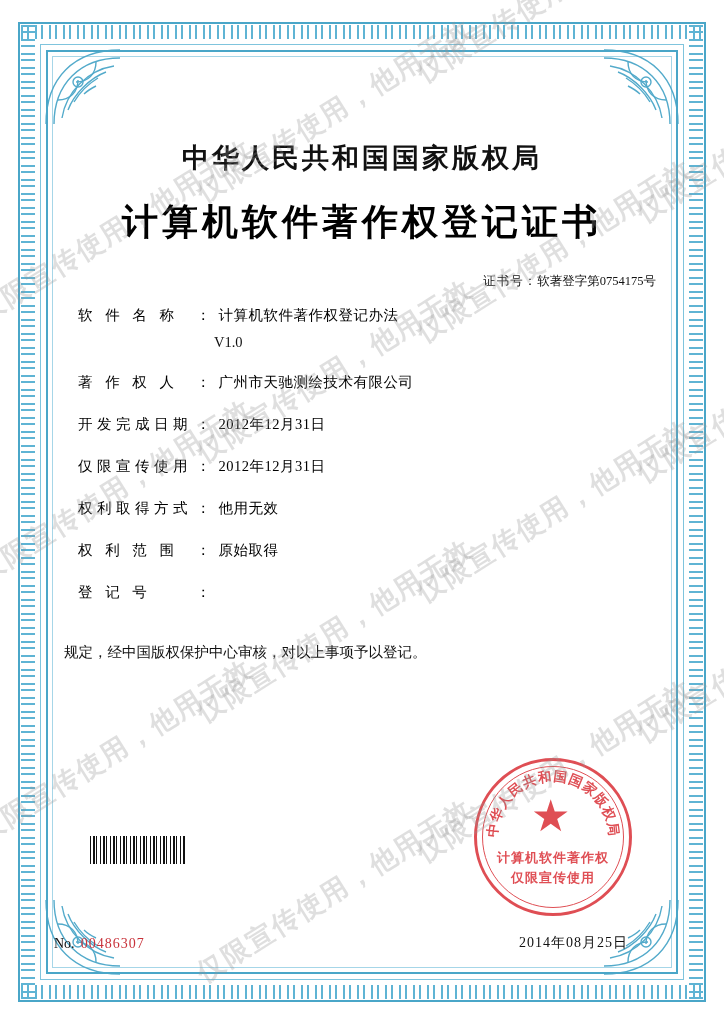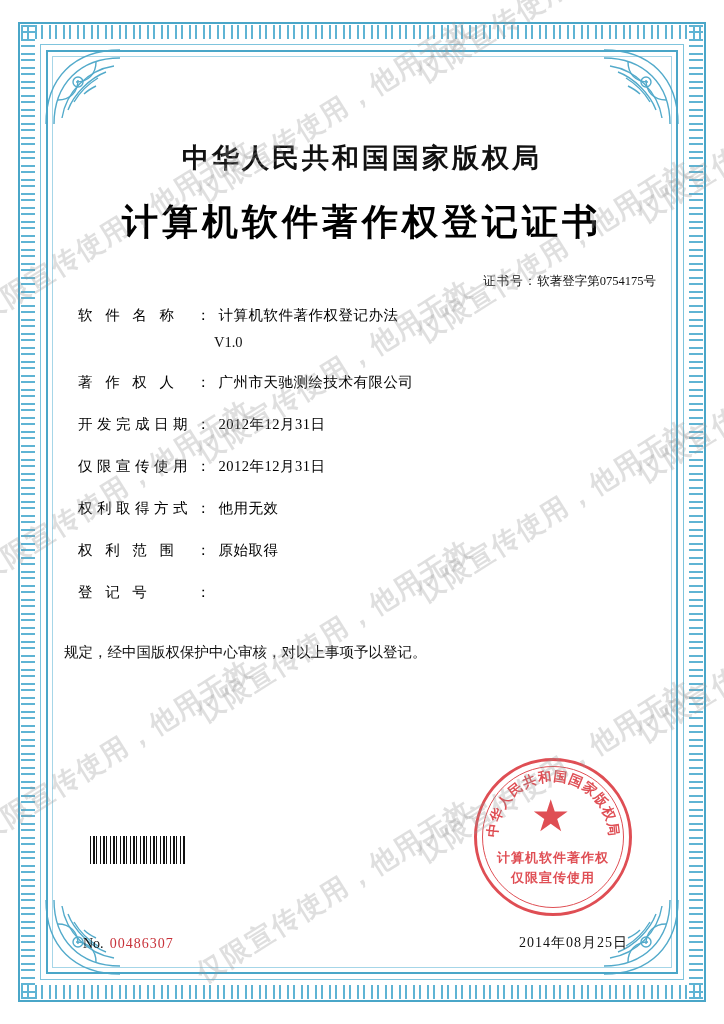--- a/index.html
+++ b/index.html
@@ -255,21 +255,21 @@
     font-family: "Liberation Serif", serif;
     font-weight: bold;
     letter-spacing: 1px;
   }
   .seal .seal-line1 { top: 88px; font-size: 13px; }
   .seal .seal-line2 { top: 108px; font-size: 13px; }
 
   
   .footer-no {
     position: absolute;
-    left: 83px;
+    left: 54px;
     bottom: 72px;
     font-family: "Liberation Serif", serif;
     font-size: 14px;
     color: #111;
   }
   .footer-no .no-label { color: #111; margin-right: 6px; }
   .footer-no .no-value { color: #c8323a; letter-spacing: 1px; }
   .footer-date {
     position: absolute;
     right: 96px;

